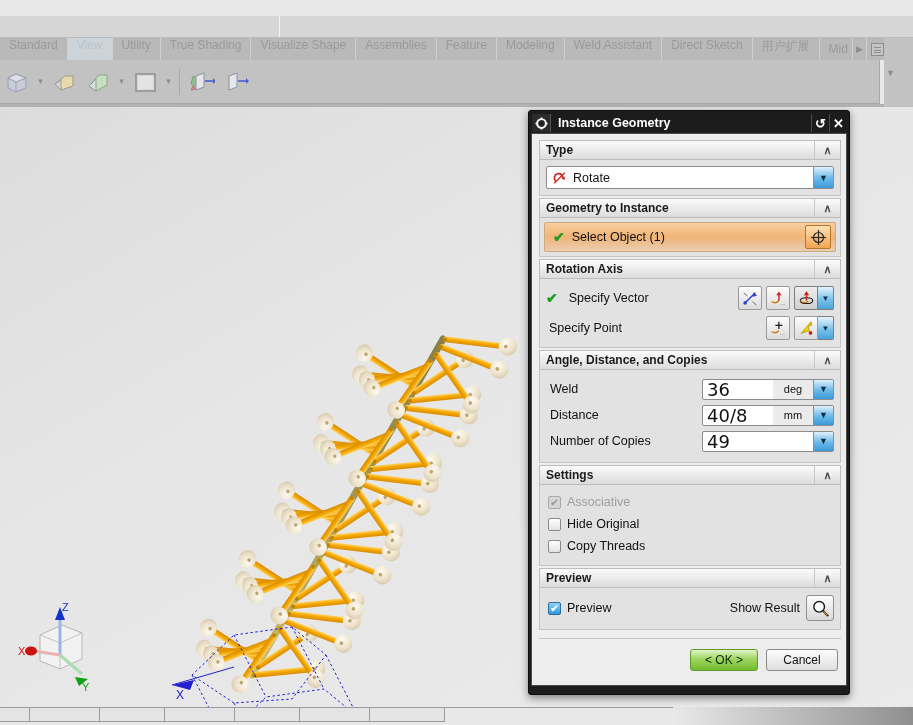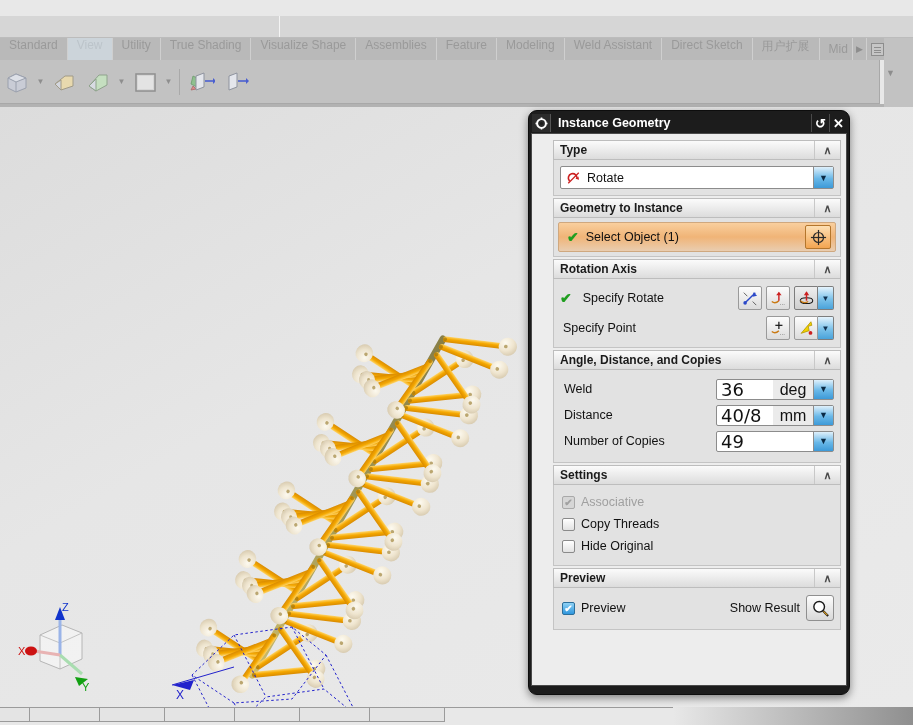--- a/index.html
+++ b/index.html
@@ -112,21 +112,21 @@
   .sgrip {
     position: absolute; right: 0; top: 707px; width: 240px; height: 18px;
     background: linear-gradient(90deg, #e8e8e8, #8f8f8f);
   }
 
   
   .dialog {
     position: absolute; left: 528px; top: 110px; width: 322px; height: 585px;
     background: #1c1c1c;
     border: 1px solid #0d0d0d;
-    border-radius: 9px;
+    border-radius: 3px;
     box-shadow: 0 3px 8px rgba(0,0,0,0.45);
     padding: 2px;
   }
   .dlg-title {
     height: 20px; display: flex; align-items: center;
     color: #ffffff; font-size: 12.5px; font-weight: bold;
   }
   .dlg-gear {
     width: 19px; height: 18px; margin-left: 1px;
     display: flex; align-items: center; justify-content: center;
@@ -135,21 +135,21 @@
   .dlg-title-text { margin-left: 7px; flex: 1; }
   .dlg-btn {
     width: 18px; height: 18px; display: flex; align-items: center; justify-content: center;
     color: #ffffff; font-size: 13px; font-weight: bold;
     border-left: 1px solid #4a4a4a;
   }
   .dlg-body {
     background: #ededed;
     border: 1px solid #4a4a4a;
     height: 553px;
-    padding: 4px 5px 0 21px;
+    padding: 4px 5px 0 7px;
     overflow: hidden;
   }
   .dlg-foot {
     height: 6px; background: #1c1c1c;
   }
 
   
   .ghead {
     height: 20px; margin-top: 2px;
     background: linear-gradient(180deg, #fbfbfb 0%, #dcdcdc 100%);
@@ -228,21 +228,21 @@
 
   
   .valrow { display: flex; align-items: center; height: 26px; font-size: 12.5px; color: #111; }
   .valrow .vlab { width: 156px; padding-left: 4px; }
   .vfield {
     display: flex; align-items: center; flex: 1; height: 21px;
     border: 1px solid #8c8c8c; background: #ffffff; border-radius: 2px;
   }
   .vinput { flex: 1; padding-left: 4px; font-size: 18px; color: #111;
             font-family: "DejaVu Sans", sans-serif; }
-  .vunit { width: 40px; text-align: center; font-size: 16px; color: #111; background: #ebebeb;
+  .vunit { width: 40px; text-align: center; font-size: 11px; color: #111; background: #ebebeb;
            height: 19px; line-height: 19px; }
   .vspin {
     width: 20px; height: 19px;
     background: linear-gradient(180deg,#dff0fb 0%,#69b8e8 55%,#3d9ad8 100%);
     border-left: 1px solid #8c8c8c;
     display: flex; align-items: center; justify-content: center;
     color: #0a2a45; font-size: 9px;
   }
 
   
@@ -588,21 +588,21 @@
         </div>
       </div>
 
       <div class="ghead">
         <span>Rotation Axis</span>
         <span class="gcaret">∧</span>
       </div>
       <div class="gbody" style="padding:4px 6px;">
         <div class="vrow">
           <span class="check-green">✔</span>
-          <span class="vlabel">Specify Rotate</span>
+          <span class="vlabel">Specify Vector</span>
           <span style="margin-left:auto;display:flex;align-items:center;">
             <span class="ibtn">
               <svg width="16" height="16" viewBox="0 0 18 18">
                 <line x1="3" y1="15" x2="15" y2="3" stroke="#2b49c8" stroke-width="1.6"></line>
                 <path d="M 15,3 l -1,5 l 5,-1 z" fill="#2b49c8" transform="translate(-2,-0.5)"></path>
                 <circle cx="3.5" cy="14.5" r="2" fill="#2b49c8"></circle>
                 <line x1="2" y1="3" x2="6" y2="7" stroke="#555" stroke-width="1"></line>
                 <line x1="12" y1="13" x2="16" y2="17" stroke="#555" stroke-width="1"></line>
               </svg>
             </span>
@@ -686,25 +686,25 @@
         <span>Settings</span>
         <span class="gcaret">∧</span>
       </div>
       <div class="gbody" style="padding:6px 8px 8px 8px;">
         <div class="cbrow disabled">
           <span class="cbox checked disabled">✔</span>
           <span>Associative</span>
         </div>
         <div class="cbrow">
           <span class="cbox"></span>
-          <span>Copy Threads</span>
+          <span>Hide Original</span>
         </div>
         <div class="cbrow">
           <span class="cbox"></span>
-          <span>Hide Original</span>
+          <span>Copy Threads</span>
         </div>
       </div>
 
       <div class="ghead">
         <span>Preview</span>
         <span class="gcaret">∧</span>
       </div>
       <div class="gbody" style="padding:4px 6px 5px 8px;">
         <div class="prow">
           <span class="cbox checked">✔</span>
@@ -713,18 +713,22 @@
           <span class="magbtn">
             <svg width="19" height="19" viewBox="0 0 20 20">
               <circle cx="8.6" cy="8.2" r="5.6" fill="#ffffff" stroke="#1a1a1a" stroke-width="1.5"></circle>
               <line x1="12.6" y1="12.4" x2="18" y2="18" stroke="#1a1a1a" stroke-width="2.2"></line>
               <line x1="13.2" y1="13" x2="17.2" y2="17" stroke="#e0a020" stroke-width="1.2"></line>
             </svg>
           </span>
         </div>
       </div>
 
+      <div class="actions">
+        <div class="btn-ok">&lt; OK &gt;</div>
+        <div class="btn-cancel">Cancel</div>
+      </div>
 
     </div>
     <div class="dlg-foot"></div>
   </div>
 
 </div>
 
 </body></html>

